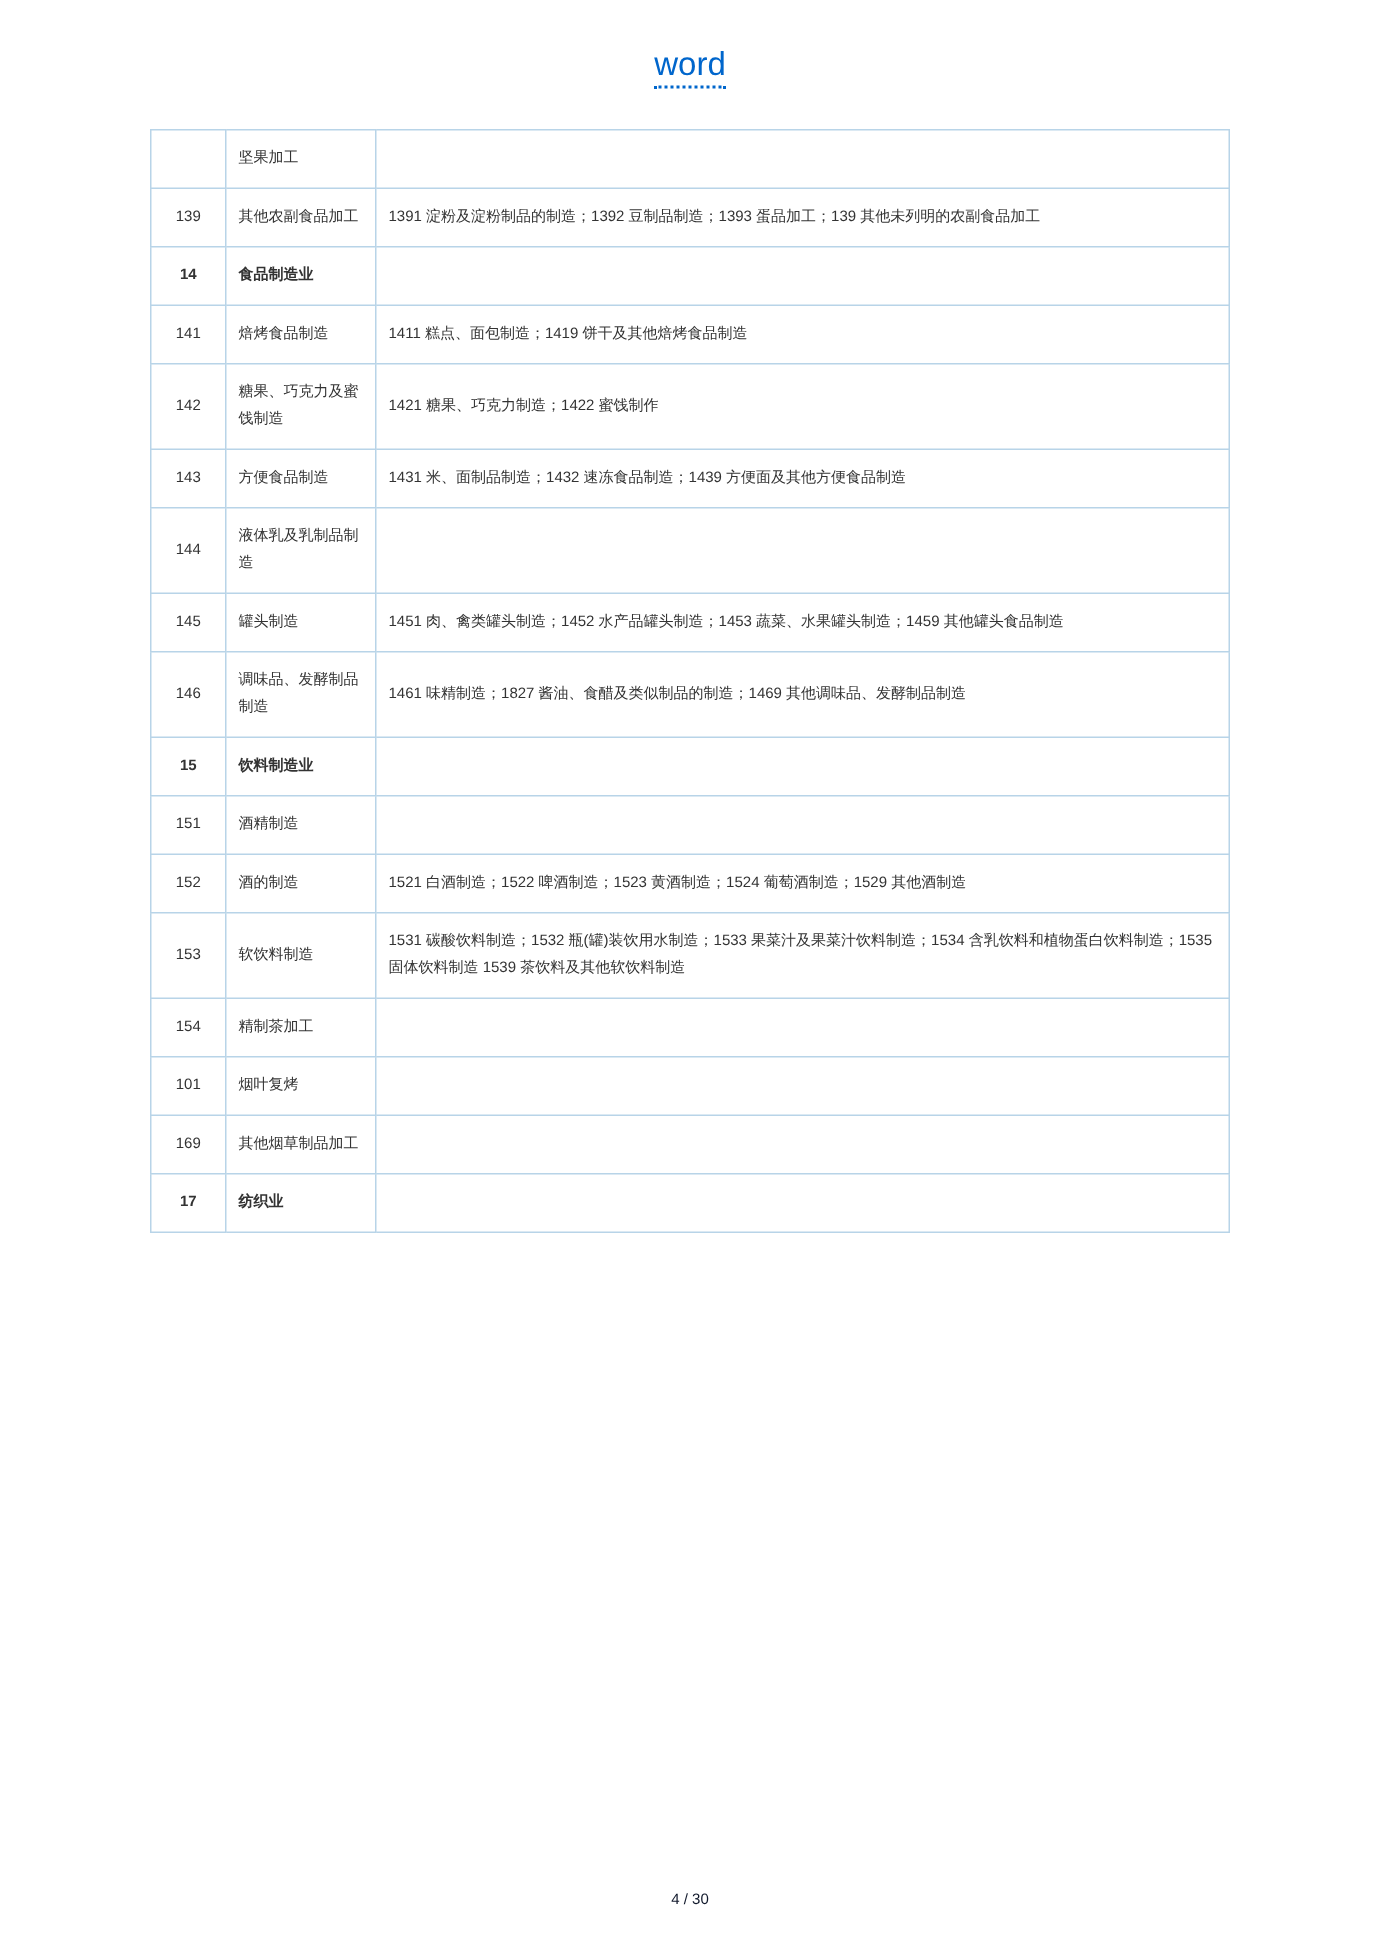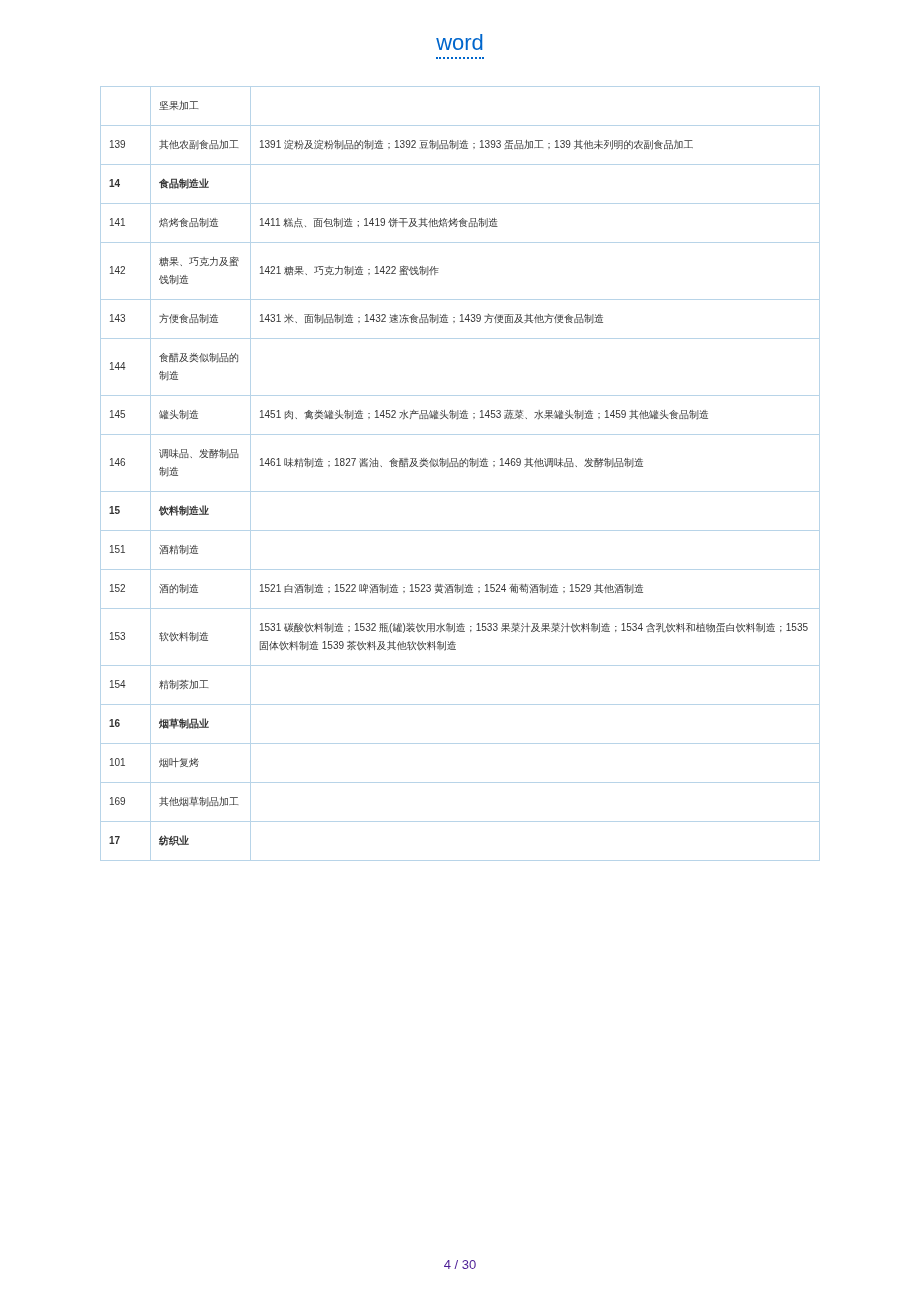--- a/index.html
+++ b/index.html
@@ -1,25 +1,25 @@
 <!DOCTYPE html>
 <html><head>
 <meta charset="utf-8">
 <style>
 body{margin:0;font-family:"Microsoft YaHei","SimSun",sans-serif;background:#fff;color:#333}
 .page{width:920px;min-height:1302px;margin:0 auto;padding:30px 100px 40px;box-sizing:border-box;position:relative}
 .header-link{text-align:center;margin-bottom:30px}
 .header-link a{color:#0066cc;text-decoration:none;border-bottom:2px dotted #0066cc;padding-bottom:2px;font-size:22px}
 table{width:100%;border-collapse:collapse;table-layout:fixed}
 td{border:1px solid #b8d4e8;padding:10px 8px;font-size:10px;line-height:1.8;vertical-align:middle;word-wrap:break-word}
-.c1{width:50px;text-align:left}
+.c1{width:50px;text-align:center}
 .c2{width:100px}
 .c3{}
 .bold{font-weight:bold}
-.footer{position:absolute;bottom:30px;left:0;right:0;text-align:center;font-size:13px;color:#4c1d95}
+.footer{position:absolute;bottom:30px;left:0;right:0;text-align:center;font-size:10px;color:#0f172a}
 </style>
 </head>
 <body>
 
 <div class="page">
 <div class="header-link">
 <a>word</a>
 </div>
 <table>
 <colgroup>
@@ -53,21 +53,21 @@
           <td class="c2">糖果、巧克力及蜜饯制造</td>
           <td class="c3">1421 糖果、巧克力制造；1422 蜜饯制作</td>
         </tr>
         <tr>
           <td class="c1">143</td>
           <td class="c2">方便食品制造</td>
           <td class="c3">1431 米、面制品制造；1432 速冻食品制造；1439 方便面及其他方便食品制造</td>
         </tr>
         <tr>
           <td class="c1">144</td>
-          <td class="c2">食醋及类似制品的制造</td>
+          <td class="c2">液体乳及乳制品制造</td>
           <td class="c3"></td>
         </tr>
         <tr>
           <td class="c1">145</td>
           <td class="c2">罐头制造</td>
           <td class="c3">1451 肉、禽类罐头制造；1452 水产品罐头制造；1453 蔬菜、水果罐头制造；1459 其他罐头食品制造</td>
         </tr>
         <tr>
           <td class="c1">146</td>
           <td class="c2">调味品、发酵制品制造</td>
@@ -92,25 +92,20 @@
           <td class="c1">153</td>
           <td class="c2">软饮料制造</td>
           <td class="c3">1531 碳酸饮料制造；1532 瓶(罐)装饮用水制造；1533 果菜汁及果菜汁饮料制造；1534 含乳饮料和植物蛋白饮料制造；1535 固体饮料制造 1539 茶饮料及其他软饮料制造</td>
         </tr>
         <tr>
           <td class="c1">154</td>
           <td class="c2">精制茶加工</td>
           <td class="c3"></td>
         </tr>
         <tr>
-          <td class="c1 bold">16</td>
-          <td class="c2 bold">烟草制品业</td>
-          <td class="c3"></td>
-        </tr>
-        <tr>
           <td class="c1">101</td>
           <td class="c2">烟叶复烤</td>
           <td class="c3"></td>
         </tr>
         <tr>
           <td class="c1">169</td>
           <td class="c2">其他烟草制品加工</td>
           <td class="c3"></td>
         </tr>
         <tr>

